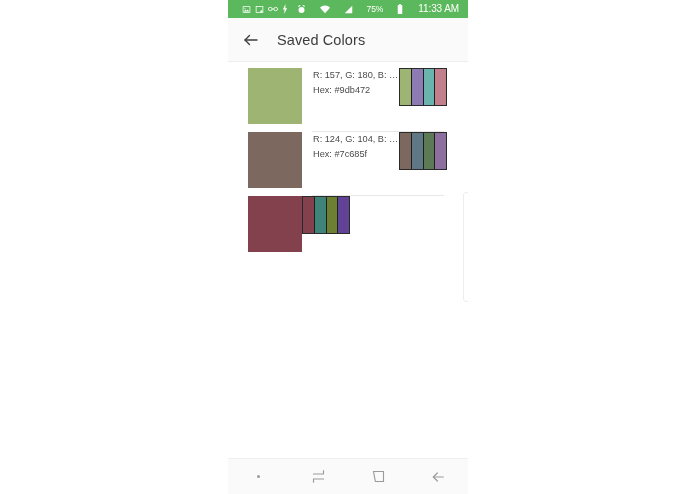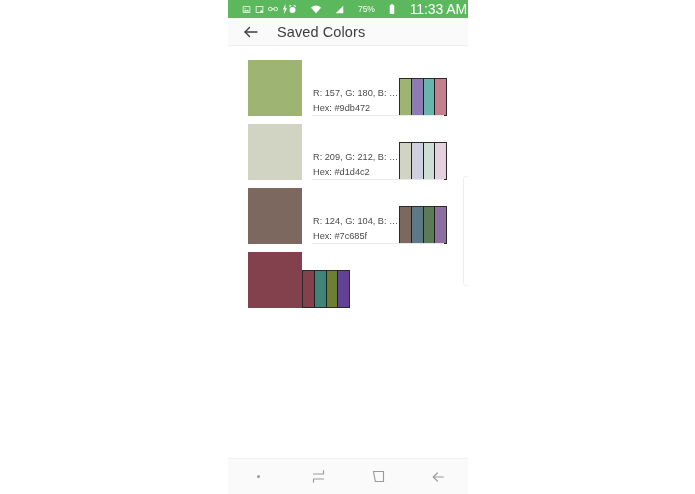--- a/index.html
+++ b/index.html
@@ -51,30 +51,30 @@
     margin-right: 3px;
   }
   .sb-icon { display: block; }
   .sb-batt-text {
     font-size: 8.5px;
     letter-spacing: -0.1px;
     color: #ffffff;
     line-height: 1;
   }
   .sb-clock {
-    font-size: 14px;
+    font-size: 10px;
     color: #ffffff;
     line-height: 1;
     letter-spacing: -0.1px;
     margin-left: 1px;
   }
 
   
   .appbar {
-    height: 28px;
+    height: 44px;
     background: #fafafa;
     display: flex;
     align-items: center;
     padding-left: 12px;
     box-sizing: border-box;
     border-bottom: 1px solid #eeeeee;
   }
   .back-arrow {
     width: 22px;
     height: 22px;
@@ -92,21 +92,21 @@
 
   
   .list {
     position: relative;
     padding-top: 6px;
     background: #ffffff;
   }
   .row {
     position: relative;
     display: flex;
-    align-items: flex-end;
+    align-items: flex-start;
     height: 64px;
     padding-left: 20px;
     box-sizing: border-box;
   }
   .swatch {
     width: 54px;
     height: 56px;
     flex: 0 0 auto;
   }
   .row-info {
@@ -258,34 +258,20 @@
       </div>
       <div class="palette">
         <span style="background:#9db472"></span>
         <span style="background:#8f7bb3"></span>
         <span style="background:#69b5ad"></span>
         <span style="background:#c2808d"></span>
       </div>
       <div class="divider"></div>
     </div>
 
-    <div class="row">
-      <div class="swatch" style="background:#d1d4c2"></div>
-      <div class="row-info">
-        <div class="row-line">R: 209, G: 212, B: …</div>
-        <div class="row-line">Hex: #d1d4c2</div>
-      </div>
-      <div class="palette">
-        <span style="background:#d1d4c2"></span>
-        <span style="background:#cfcfe0"></span>
-        <span style="background:#cfded2"></span>
-        <span style="background:#e3d2dd"></span>
-      </div>
-      <div class="divider"></div>
-    </div>
 
     <div class="row">
       <div class="swatch" style="background:#7c685f"></div>
       <div class="row-info">
         <div class="row-line">R: 124, G: 104, B: 61</div>
         <div class="row-line">Hex: #7c685f</div>
       </div>
       <div class="palette">
         <span style="background:#7c685f"></span>
         <span style="background:#5f7885"></span>

